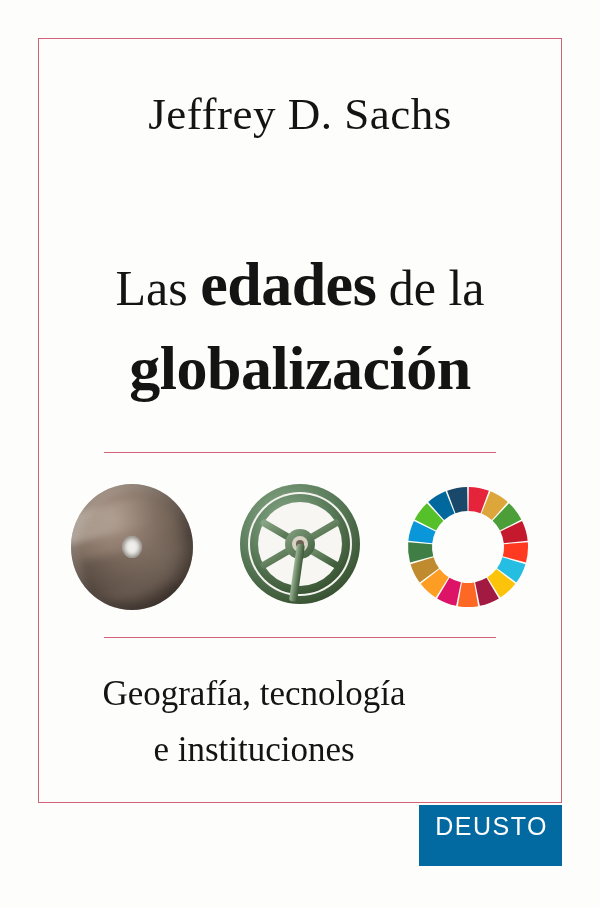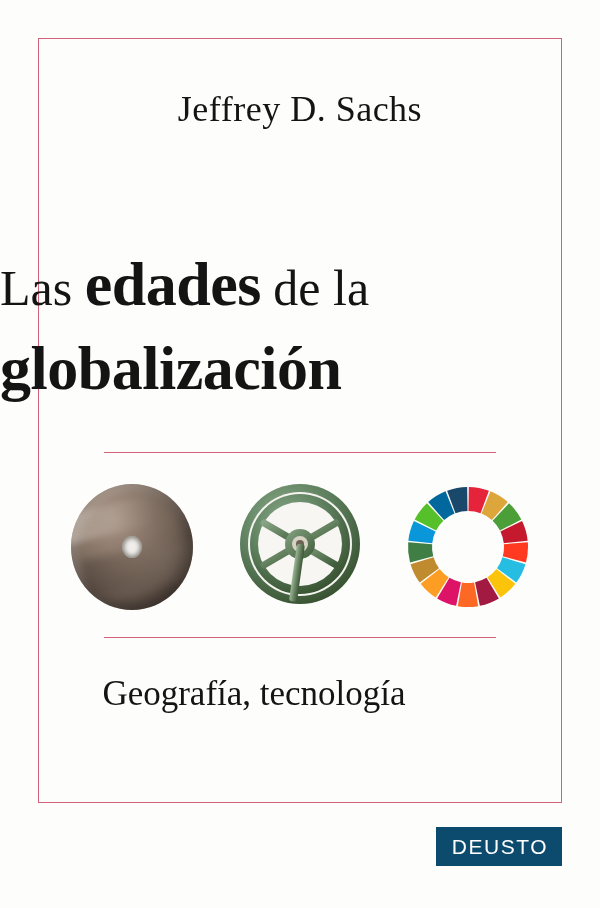--- a/index.html
+++ b/index.html
@@ -35,30 +35,31 @@
     pointer-events: none;
   }
 
   .author {
     position: absolute;
     top: 88px;
     left: 0;
     width: 600px;
     text-align: center;
     font-family: "Liberation Serif", serif;
-    font-size: 36px;
+    font-size: 45px;
     letter-spacing: 0.5px;
     color: #141414;
   }
 
   .title-block {
     position: absolute;
     top: 252px;
     left: 0;
     width: 600px;
+    text-align: center;
     line-height: 1.04;
     color: #141414;
   }
   .title-line {
     font-family: "Liberation Serif", serif;
     font-size: 58px;
   }
   .title-line .big {
     font-size: 62px;
     font-weight: bold;
@@ -166,26 +167,26 @@
     font-family: "Liberation Serif", serif;
     font-size: 35px;
     line-height: 1.6;
     color: #141414;
   }
 
   .publisher {
     position: absolute;
     right: 38px;
     bottom: 42px;
-    background: #0c4a6e;
+    background: #0369a1;
     color: #ffffff;
     font-family: "Liberation Sans", sans-serif;
-    font-size: 21px;
+    font-size: 25px;
     letter-spacing: 1.5px;
-    padding: 9px 14px 9px 16px;
+    padding: 9px 14px 27px 16px;
     line-height: 1;
   }
 </style>
 </head>
 <body>
 
 <div class="cover">
 
   <div class="frame"></div>
 
@@ -268,17 +269,18 @@
         </g>
       </svg>
     </div>
 
   </div>
 
   <div class="rule bottom"></div>
 
   <div class="subtitle">
     <div>Geografía, tecnología</div>
+    <div>e instituciones</div>
   </div>
 
   <div class="publisher">DEUSTO</div>
 
 </div>
 
 </body></html>

